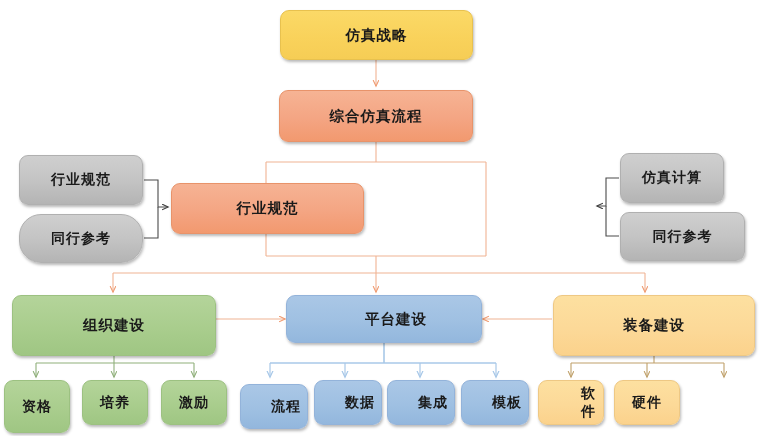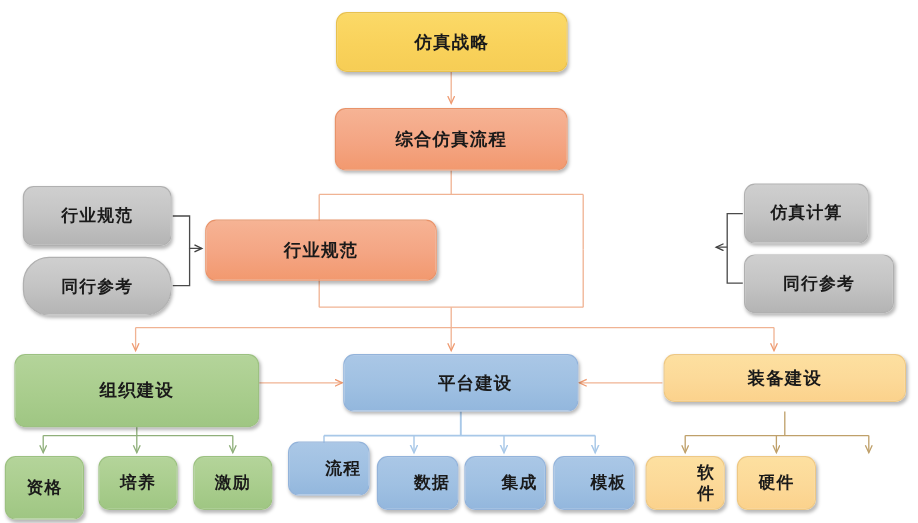--- a/index.html
+++ b/index.html
@@ -148,27 +148,27 @@
   <div class="node c-gray n-md" style="left:19px;top:214px;width:124px;height:49px;border-radius:22px;">同行参考</div>
 
   <div class="node c-gray n-md" style="left:620px;top:153px;width:104px;height:50px;">仿真计算</div>
 
   <div class="node c-gray n-md" style="left:620px;top:212px;width:125px;height:49px;">同行参考</div>
 
   <div class="node c-green n-lg" style="left:12px;top:295px;width:204px;height:61px;">组织建设</div>
 
   <div class="node c-blue n-lg" style="left:286px;top:295px;width:196px;height:48px;">平台建设</div>
 
-  <div class="node c-yellow-l n-lg" style="left:553px;top:295px;width:202px;height:40px;">装备建设</div>
+  <div class="node c-yellow-l n-lg" style="left:553px;top:295px;width:202px;height:61px;">装备建设</div>
 
   <div class="node c-green n-sm" style="left:4px;top:380px;width:66px;height:53px;">资格</div>
   <div class="node c-green n-sm" style="left:161px;top:380px;width:66px;height:45px;">激励</div>
   <div class="node c-green n-sm" style="left:82px;top:380px;width:66px;height:45px;">培养</div>
 
-  <div class="node c-blue n-sm" style="left:240px;top:368px;width:68px;height:45px;">流程</div>
+  <div class="node c-blue n-sm" style="left:240px;top:384px;width:68px;height:45px;">流程</div>
   <div class="node c-blue n-sm" style="left:314px;top:380px;width:68px;height:45px;">数据</div>
   <div class="node c-blue n-sm" style="left:387px;top:380px;width:68px;height:45px;text-align:right;">集成</div>
   <div class="node c-blue n-sm" style="left:461px;top:380px;width:68px;height:45px;">模板</div>
 
   <div class="node c-yellow-l n-sm" style="left:538px;top:380px;width:66px;height:45px;padding-left:35px;">软件</div>
   <div class="node c-yellow-l n-sm" style="left:614px;top:380px;width:66px;height:45px;">硬件</div>
 
 </div>
 
 </body></html>

